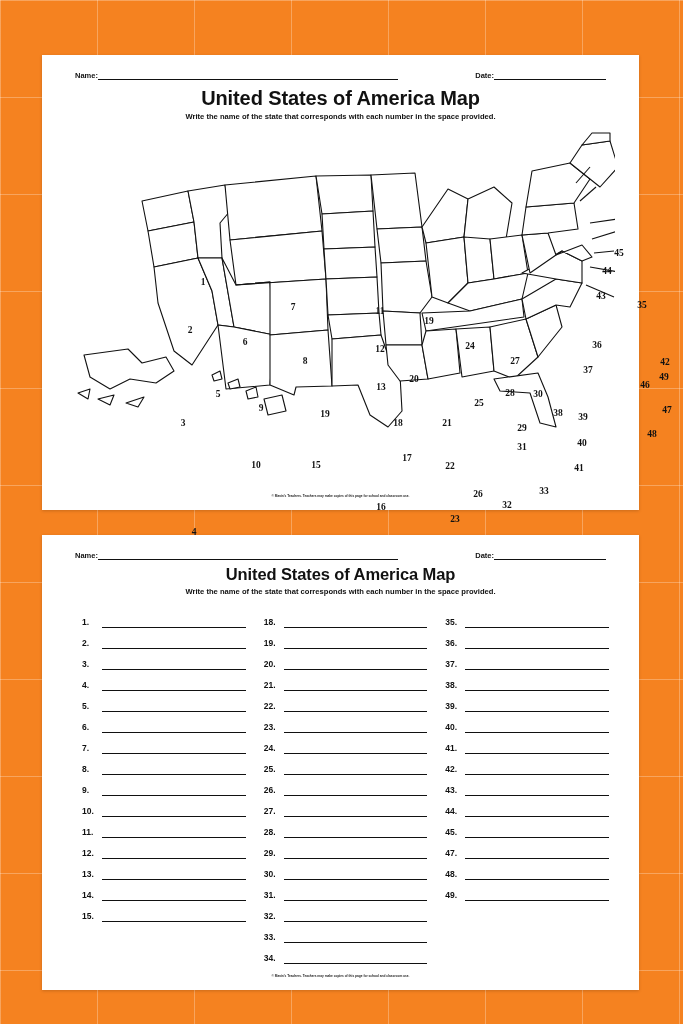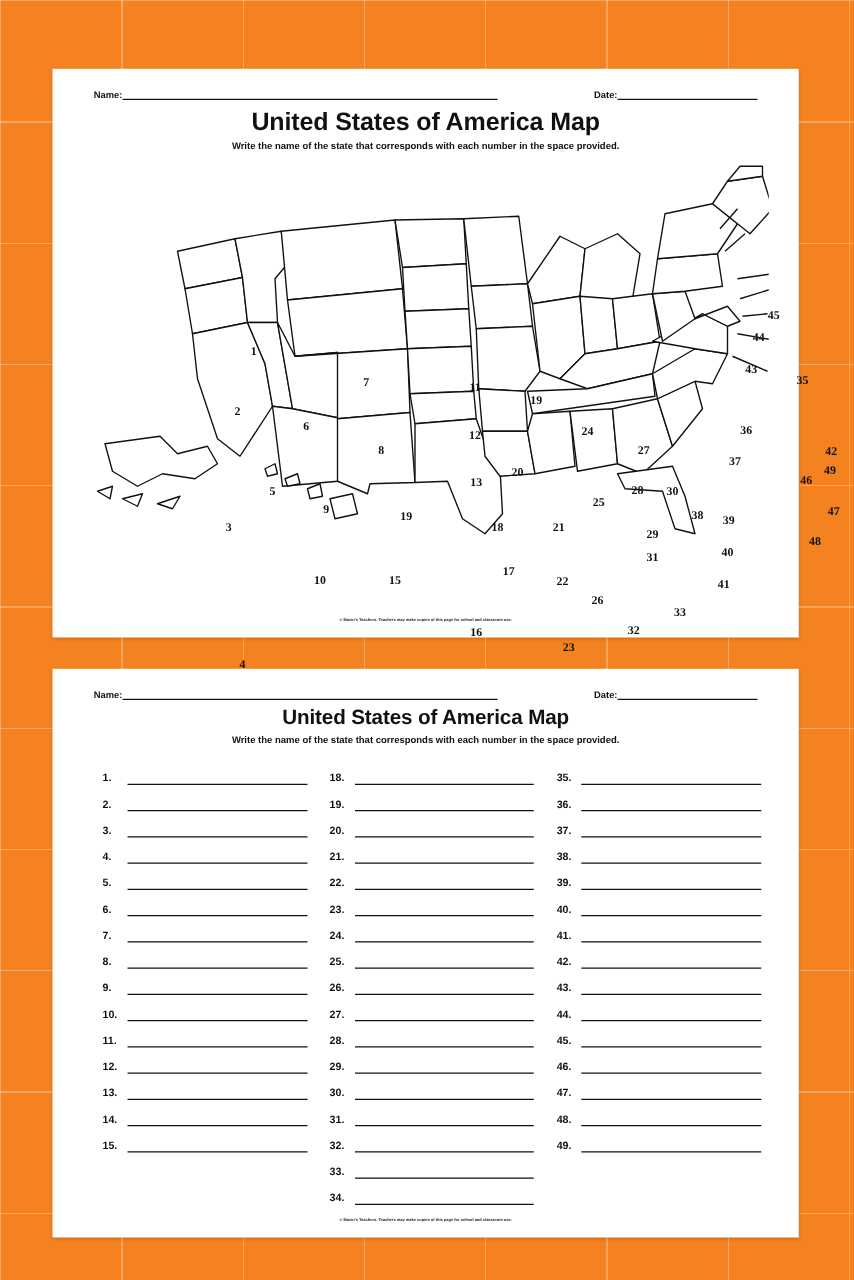--- a/index.html
+++ b/index.html
@@ -261,21 +261,21 @@
       <span class="num-label" style="left:311px;top:380px">16</span>
       <span class="num-label" style="left:337px;top:331px">17</span>
       <span class="num-label" style="left:328px;top:296px">18</span>
       <span class="num-label" style="left:359px;top:194px">19</span>
       <span class="num-label" style="left:344px;top:252px">20</span>
       <span class="num-label" style="left:377px;top:296px">21</span>
       <span class="num-label" style="left:380px;top:339px">22</span>
       <span class="num-label" style="left:385px;top:392px">23</span>
       <span class="num-label" style="left:400px;top:219px">24</span>
       <span class="num-label" style="left:409px;top:276px">25</span>
-      <span class="num-label" style="left:408px;top:354px">26</span>
+      <span class="num-label" style="left:408px;top:367px">26</span>
       <span class="num-label" style="left:445px;top:234px">27</span>
       <span class="num-label" style="left:440px;top:266px">28</span>
       <span class="num-label" style="left:452px;top:301px">29</span>
       <span class="num-label" style="left:468px;top:267px">30</span>
       <span class="num-label" style="left:452px;top:320px">31</span>
       <span class="num-label" style="left:437px;top:378px">32</span>
       <span class="num-label" style="left:474px;top:364px">33</span>
       <span class="num-label" style="left:503px;top:416px">34</span>
       <span class="num-label" style="left:572px;top:178px">35</span>
       <span class="num-label" style="left:527px;top:218px">36</span>
@@ -489,24 +489,20 @@
         </div>
       <div class="ans-row">
           <span class="ans-num">44.</span>
           <span class="ans-line"></span>
         </div>
       <div class="ans-row">
           <span class="ans-num">45.</span>
           <span class="ans-line"></span>
         </div>
       <div class="ans-row">
-          <span class="ans-num">46.</span>
-          <span class="ans-line"></span>
-        </div>
-      <div class="ans-row">
           <span class="ans-num">47.</span>
           <span class="ans-line"></span>
         </div>
       <div class="ans-row">
           <span class="ans-num">48.</span>
           <span class="ans-line"></span>
         </div>
       <div class="ans-row">
           <span class="ans-num">49.</span>
           <span class="ans-line"></span>

